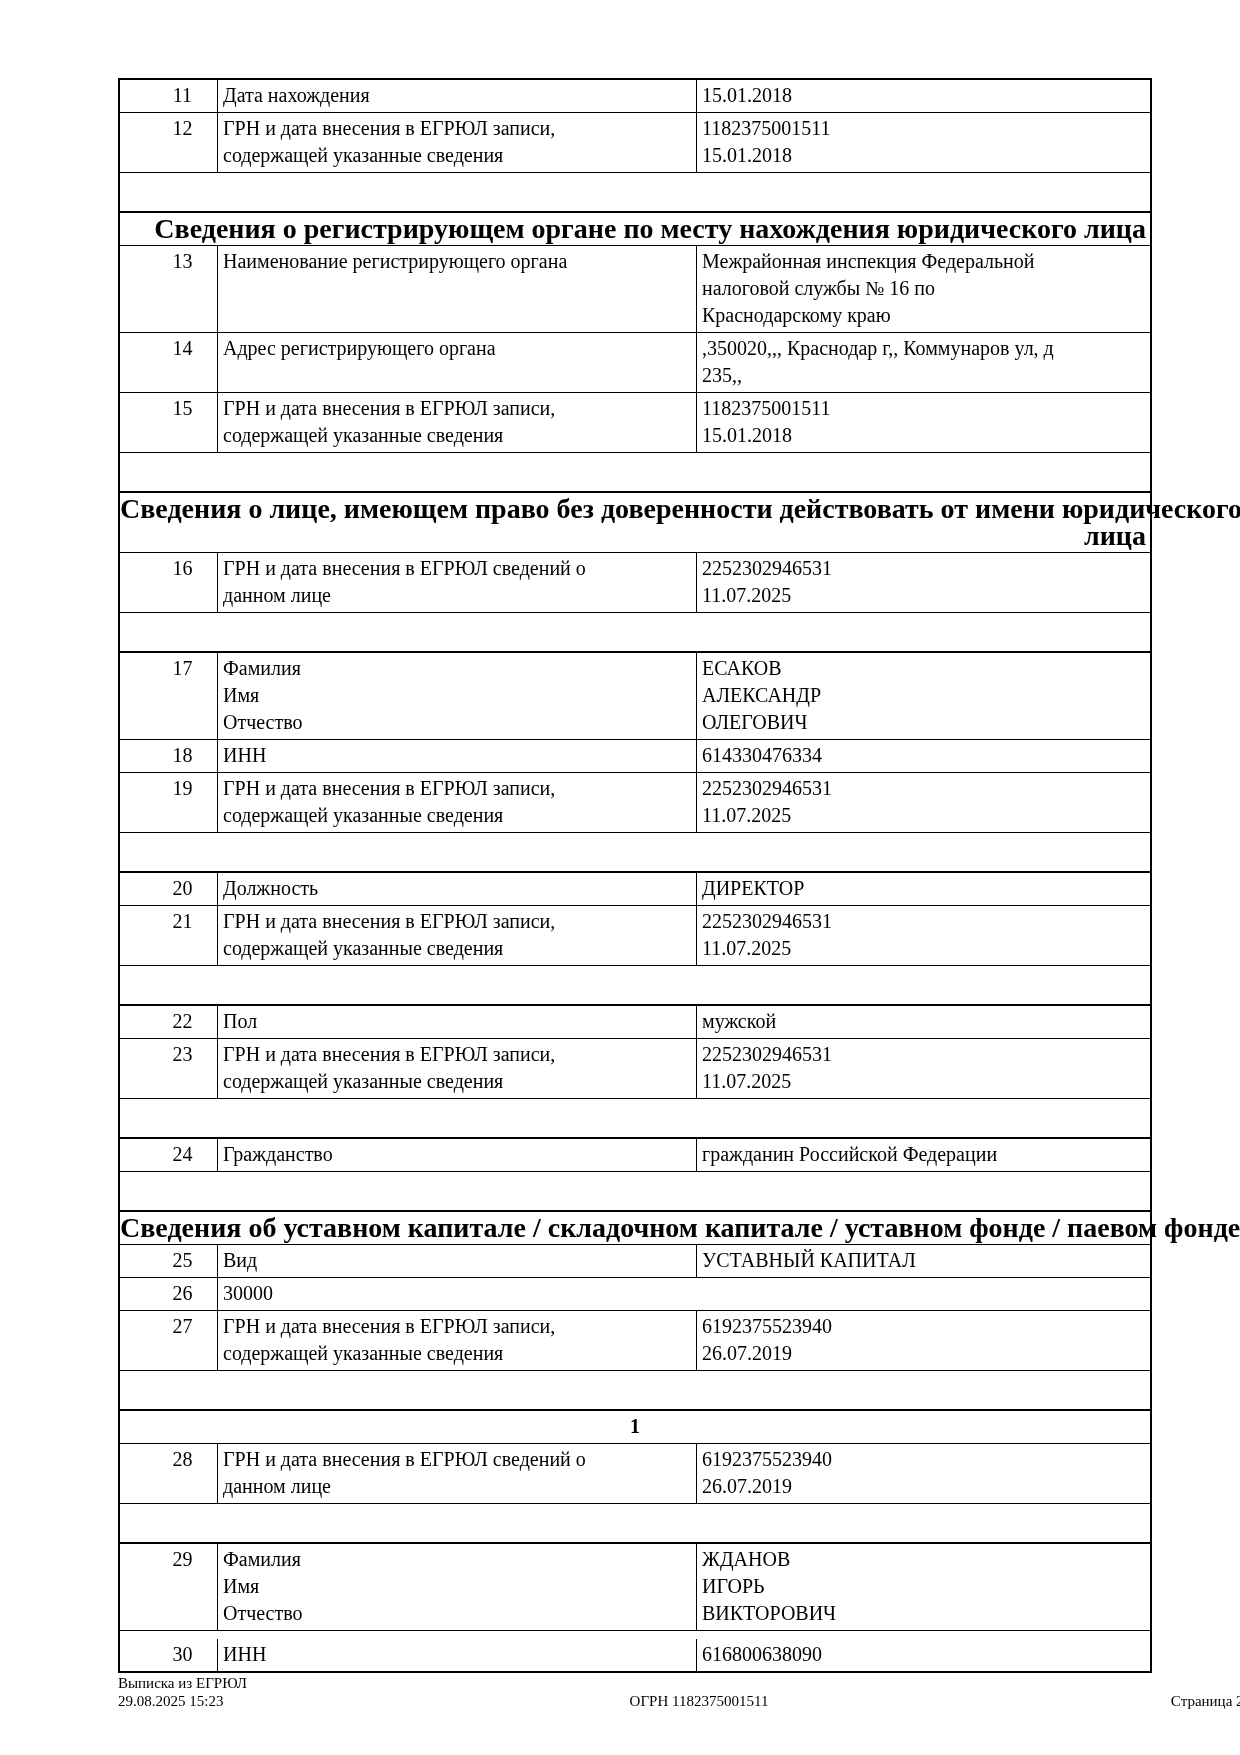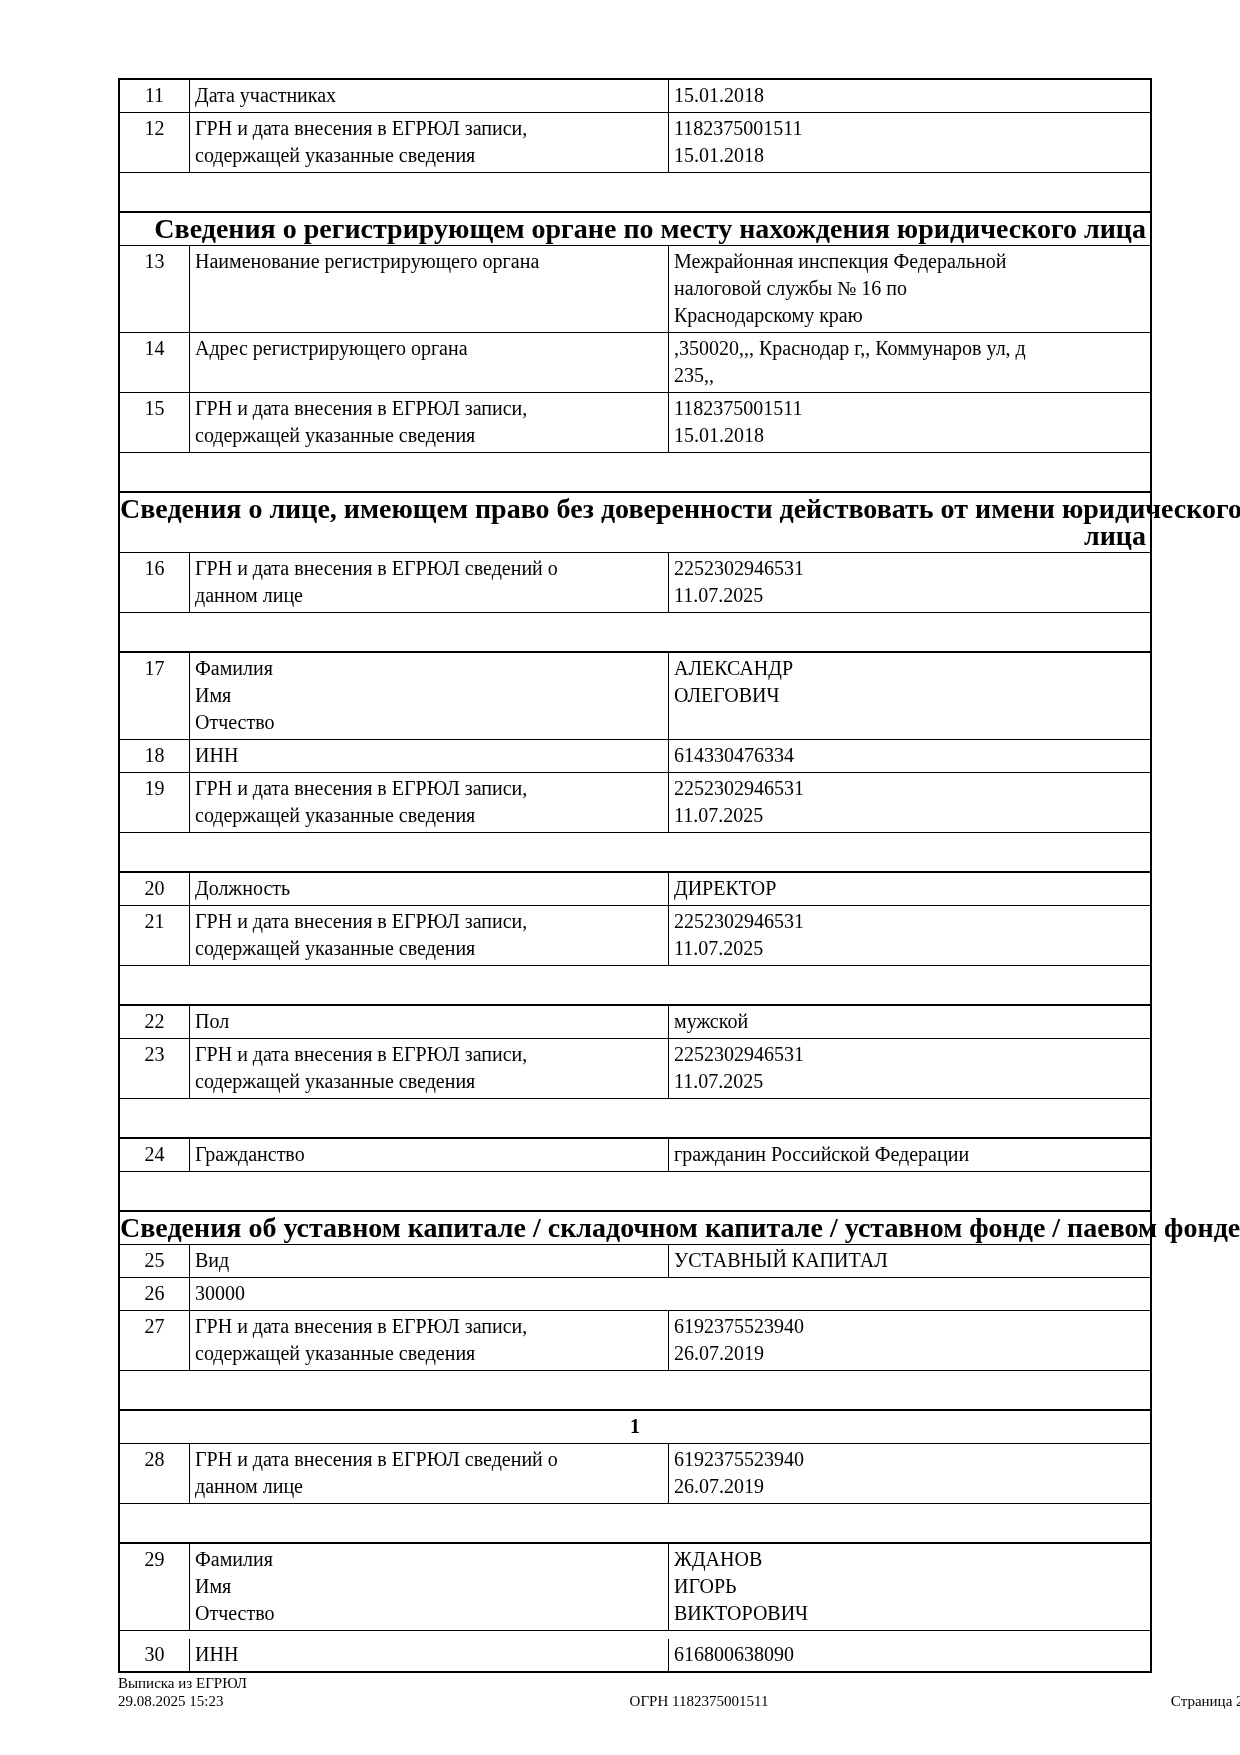--- a/index.html
+++ b/index.html
@@ -20,20 +20,21 @@
     left: 118px;
     top: 78px;
     width: 1034px;
     box-sizing: border-box;
     border: 2px solid #000000;
     background: #ffffff;
   }
   .row {
     box-sizing: border-box;
     border-bottom: 1px solid #000000;
+    padding-left: 28px;
   }
   .row:last-child {
     border-bottom: none;
     margin-top: 8px;
   }
   .data-row {
     display: grid;
     grid-template-columns: 70px 479px 1fr;
   }
   .cell {
@@ -93,21 +94,21 @@
 </style>
 </head>
 <body>
 
 <div class="page">
 
   <div class="doc-table">
       <div class="row data-row">
         <div class="cell num-cell">11</div>
         <div class="cell label-cell">
-          <div class="line">Дата участниках</div>
+          <div class="line">Дата нахождения</div>
         </div>
         <div class="cell value-cell">
           <div class="line">15.01.2018</div>
         </div>
       </div>
       <div class="row data-row">
         <div class="cell num-cell">12</div>
         <div class="cell label-cell">
           <div class="line">ГРН и дата внесения в ЕГРЮЛ записи,</div>
           <div class="line">содержащей указанные сведения</div>
@@ -171,20 +172,21 @@
       </div>
       <div class="row spacer-row"></div>
       <div class="row data-row">
         <div class="cell num-cell">17</div>
         <div class="cell label-cell">
           <div class="line">Фамилия</div>
           <div class="line">Имя</div>
           <div class="line">Отчество</div>
         </div>
         <div class="cell value-cell">
+          <div class="line">ЕСАКОВ</div>
           <div class="line">АЛЕКСАНДР</div>
           <div class="line">ОЛЕГОВИЧ</div>
         </div>
       </div>
       <div class="row data-row">
         <div class="cell num-cell">18</div>
         <div class="cell label-cell">
           <div class="line">ИНН</div>
         </div>
         <div class="cell value-cell">

